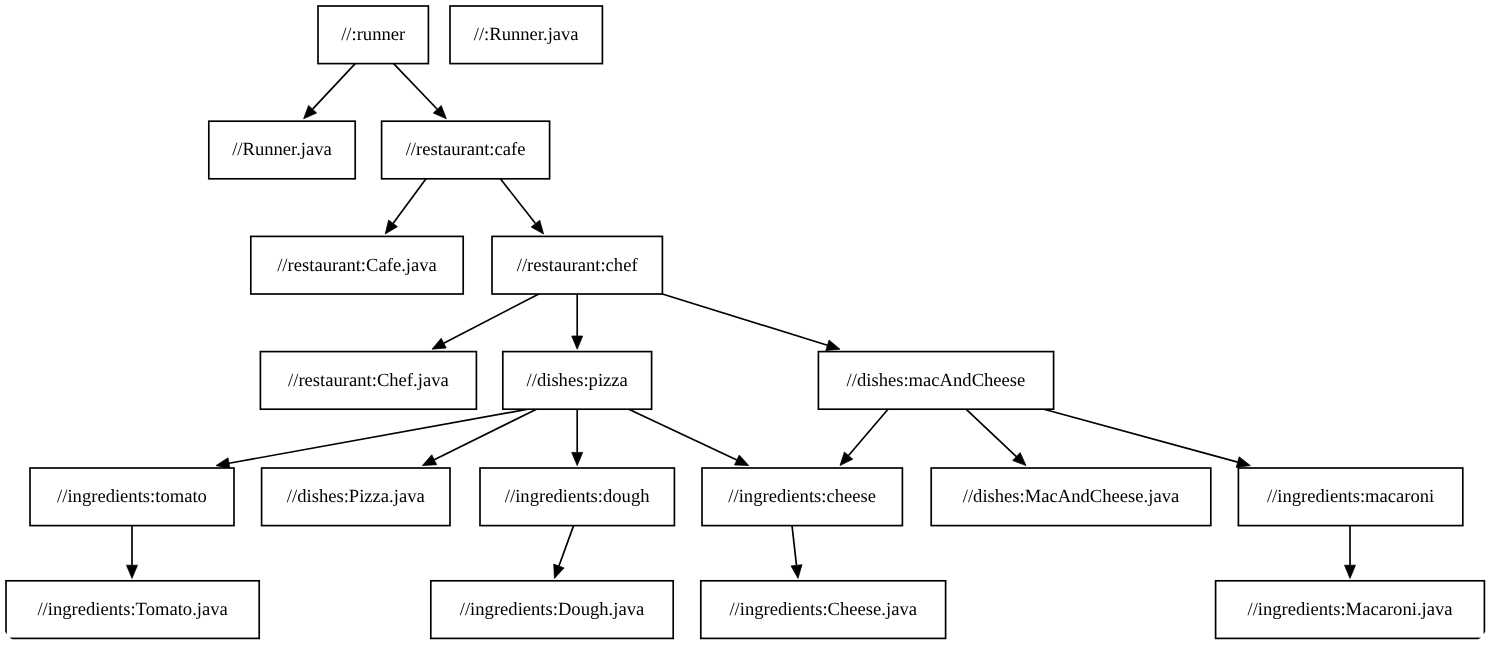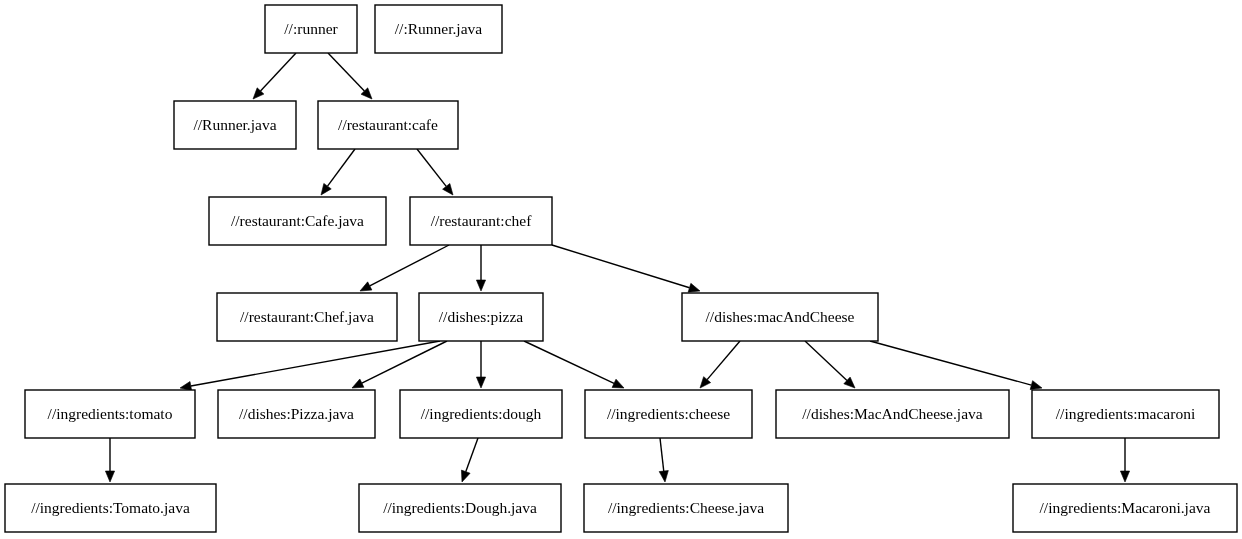--- a/index.html
+++ b/index.html
@@ -7,20 +7,21 @@
     padding: 0;
     background: #ffffff;
   }
   #graph-root {
     position: relative;
     width: 1242px;
     height: 539px;
     background: #ffffff;
     overflow: hidden;
     font-family: "Liberation Serif", "DejaVu Serif", serif;
+    border-radius: 27px;
   }
   #graph-svg {
     position: absolute;
     top: 0;
     left: 0;
     width: 1242px;
     height: 539px;
     display: block;
   }
   .node-rect {

